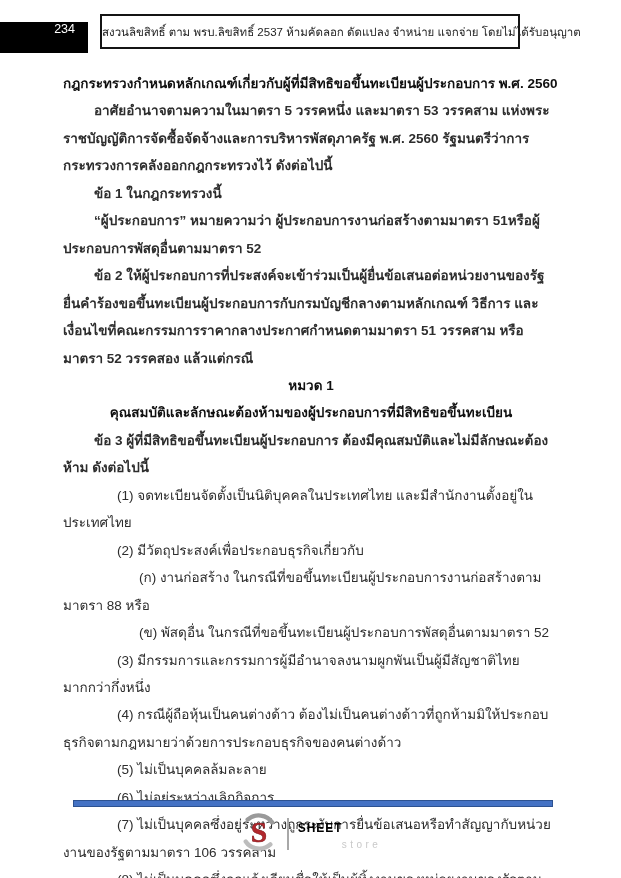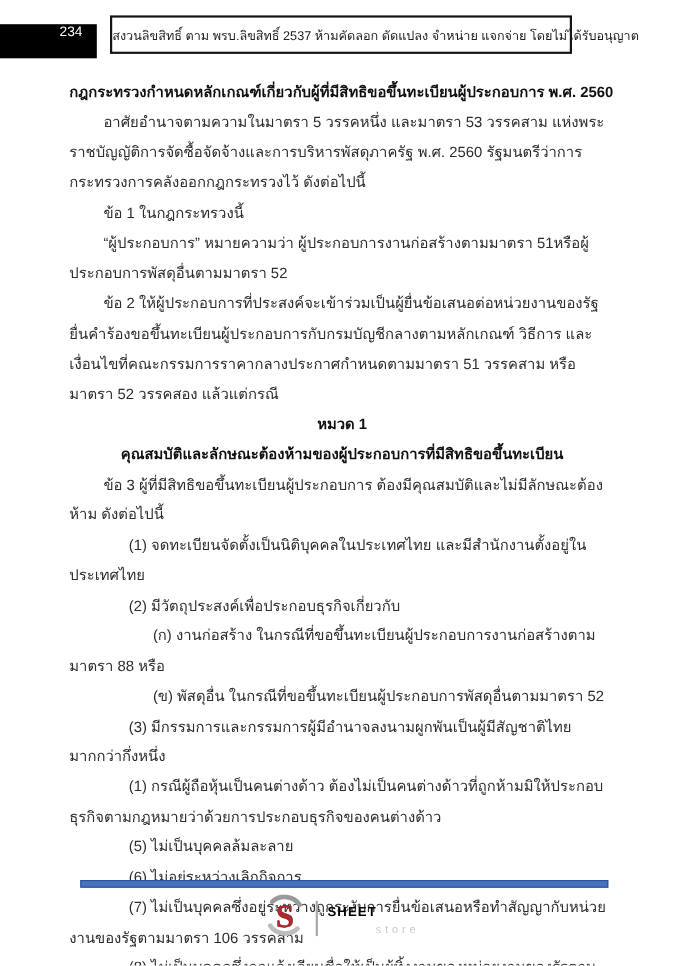--- a/index.html
+++ b/index.html
@@ -24,21 +24,21 @@
 
   
   .doc {
     position:absolute; left:63px; top:70px; width:496px;
     color:#2d2d2d; font-size:13.5px; line-height:27.45px;
   }
   .doc p { margin:0; }
   .doc-title {
     font-weight:bold; color:#101010; white-space:nowrap;
   }
-  .indent1 { text-indent:31px; }
+  .indent1 { text-indent:31px;font-weight:bold; }
   .item1   { text-indent:54px; }
   .item2   { text-indent:76px; }
   .chapter-label, .chapter-title {
     text-align:center; font-weight:bold; color:#101010;
   }
   .chapter-title { white-space:nowrap; }
 
   
   .rule-bar {
     position:absolute; left:73px; top:800px; width:478px; height:5px;
@@ -78,21 +78,21 @@
     <p class="indent1">“ผู้ประกอบการ” หมายความว่า ผู้ประกอบการงานก่อสร้างตามมาตรา 51หรือผู้ประกอบการพัสดุอื่นตามมาตรา 52</p>
     <p class="indent1">ข้อ 2 ให้ผู้ประกอบการที่ประสงค์จะเข้าร่วมเป็นผู้ยื่นข้อเสนอต่อหน่วยงานของรัฐ ยื่นคำร้องขอขึ้นทะเบียนผู้ประกอบการกับกรมบัญชีกลางตามหลักเกณฑ์ วิธีการ และเงื่อนไขที่คณะกรรมการราคากลางประกาศกำหนดตามมาตรา 51 วรรคสาม หรือมาตรา 52 วรรคสอง แล้วแต่กรณี</p>
     <p class="chapter-label">หมวด 1</p>
     <p class="chapter-title">คุณสมบัติและลักษณะต้องห้ามของผู้ประกอบการที่มีสิทธิขอขึ้นทะเบียน</p>
     <p class="indent1">ข้อ 3 ผู้ที่มีสิทธิขอขึ้นทะเบียนผู้ประกอบการ ต้องมีคุณสมบัติและไม่มีลักษณะต้องห้าม ดังต่อไปนี้</p>
     <p class="item1">(1) จดทะเบียนจัดตั้งเป็นนิติบุคคลในประเทศไทย และมีสำนักงานตั้งอยู่ในประเทศไทย</p>
     <p class="item1">(2) มีวัตถุประสงค์เพื่อประกอบธุรกิจเกี่ยวกับ</p>
     <p class="item2">(ก) งานก่อสร้าง ในกรณีที่ขอขึ้นทะเบียนผู้ประกอบการงานก่อสร้างตามมาตรา 88 หรือ</p>
     <p class="item2">(ข) พัสดุอื่น ในกรณีที่ขอขึ้นทะเบียนผู้ประกอบการพัสดุอื่นตามมาตรา 52</p>
     <p class="item1">(3) มีกรรมการและกรรมการผู้มีอำนาจลงนามผูกพันเป็นผู้มีสัญชาติไทยมากกว่ากึ่งหนึ่ง</p>
-    <p class="item1">(1) กรณีผู้ถือหุ้นเป็นคนต่างด้าว ต้องไม่เป็นคนต่างด้าวที่ถูกห้ามมิให้ประกอบธุรกิจตามกฎหมายว่าด้วยการประกอบธุรกิจของคนต่างด้าว</p>
+    <p class="item1">(4) กรณีผู้ถือหุ้นเป็นคนต่างด้าว ต้องไม่เป็นคนต่างด้าวที่ถูกห้ามมิให้ประกอบธุรกิจตามกฎหมายว่าด้วยการประกอบธุรกิจของคนต่างด้าว</p>
     <p class="item1">(5) ไม่เป็นบุคคลล้มละลาย</p>
     <p class="item1">(6) ไม่อยู่ระหว่างเลิกกิจการ</p>
     <p class="item1">(7) ไม่เป็นบุคคลซึ่งอยู่ระหว่างถูกระงับการยื่นข้อเสนอหรือทำสัญญากับหน่วยงานของรัฐตามมาตรา 106 วรรคสาม</p>
     <p class="item1">(8) ไม่เป็นบุคคลซึ่งถูกแจ้งเวียนชื่อให้เป็นผู้ทิ้งงานของหน่วยงานของรัฐตามมาตรา 109</p>
   </div>
 
   <div class="rule-bar"></div>
 
   <div class="footer-logo">
     <span>

